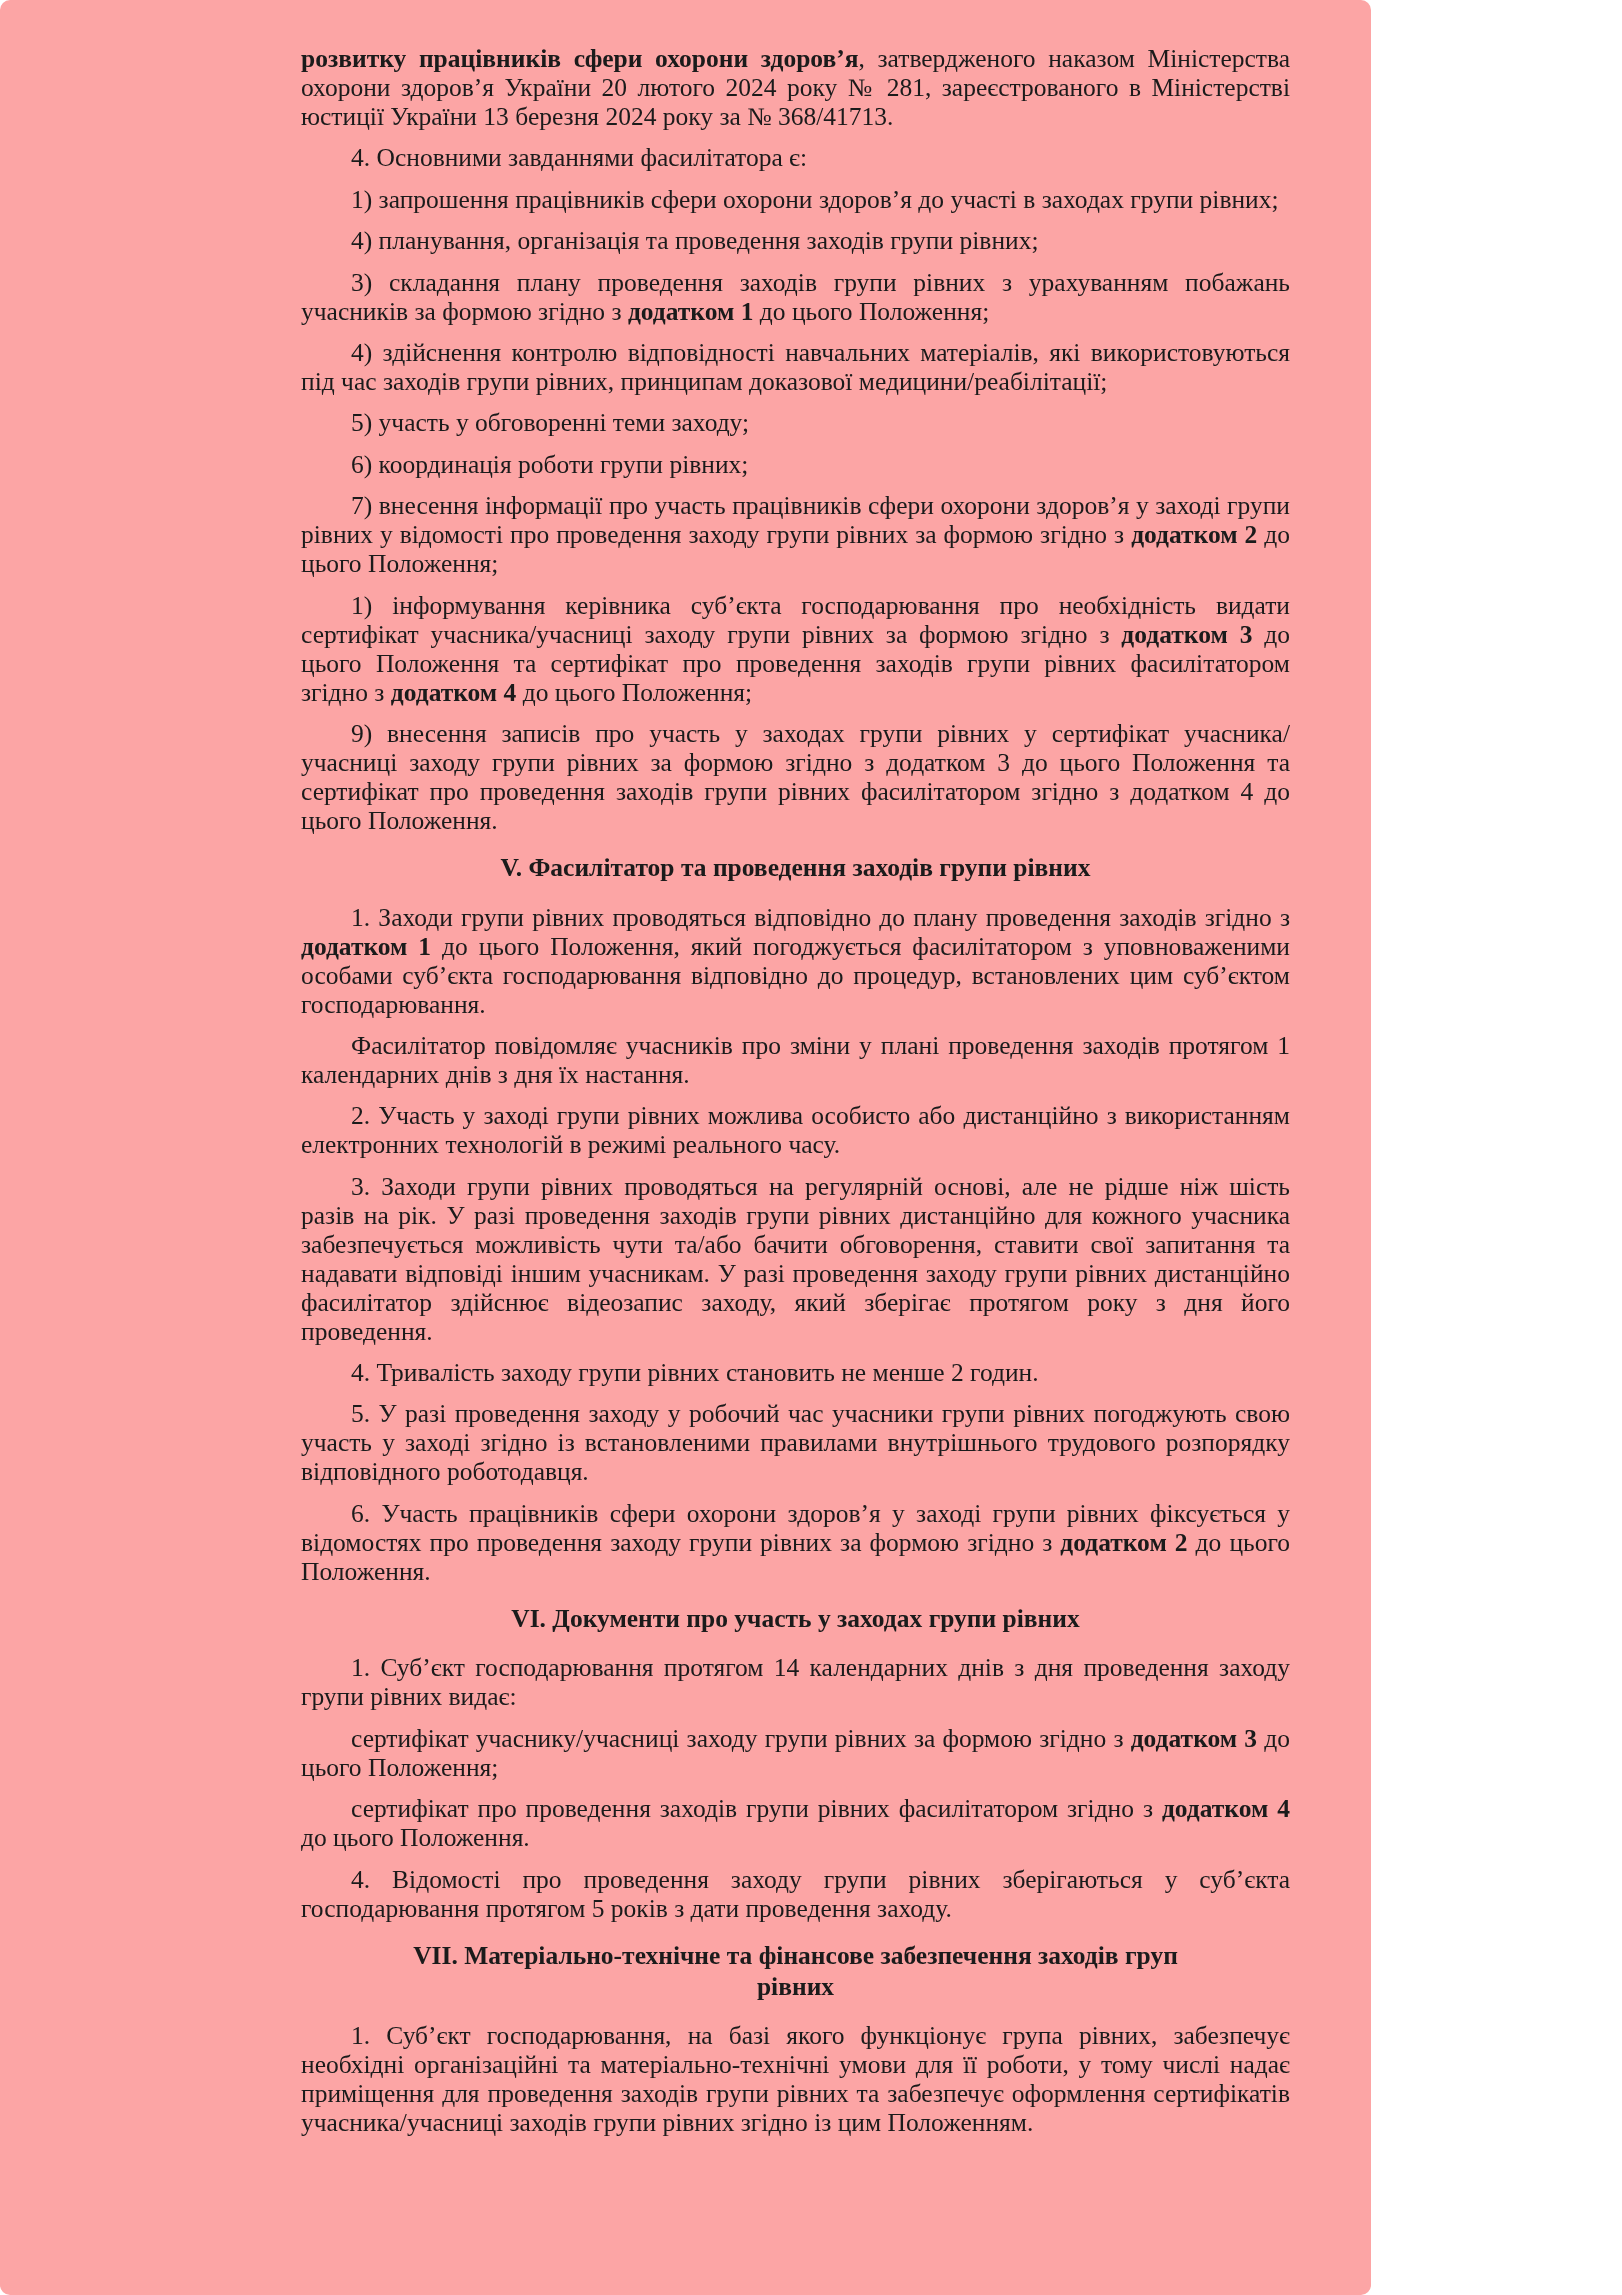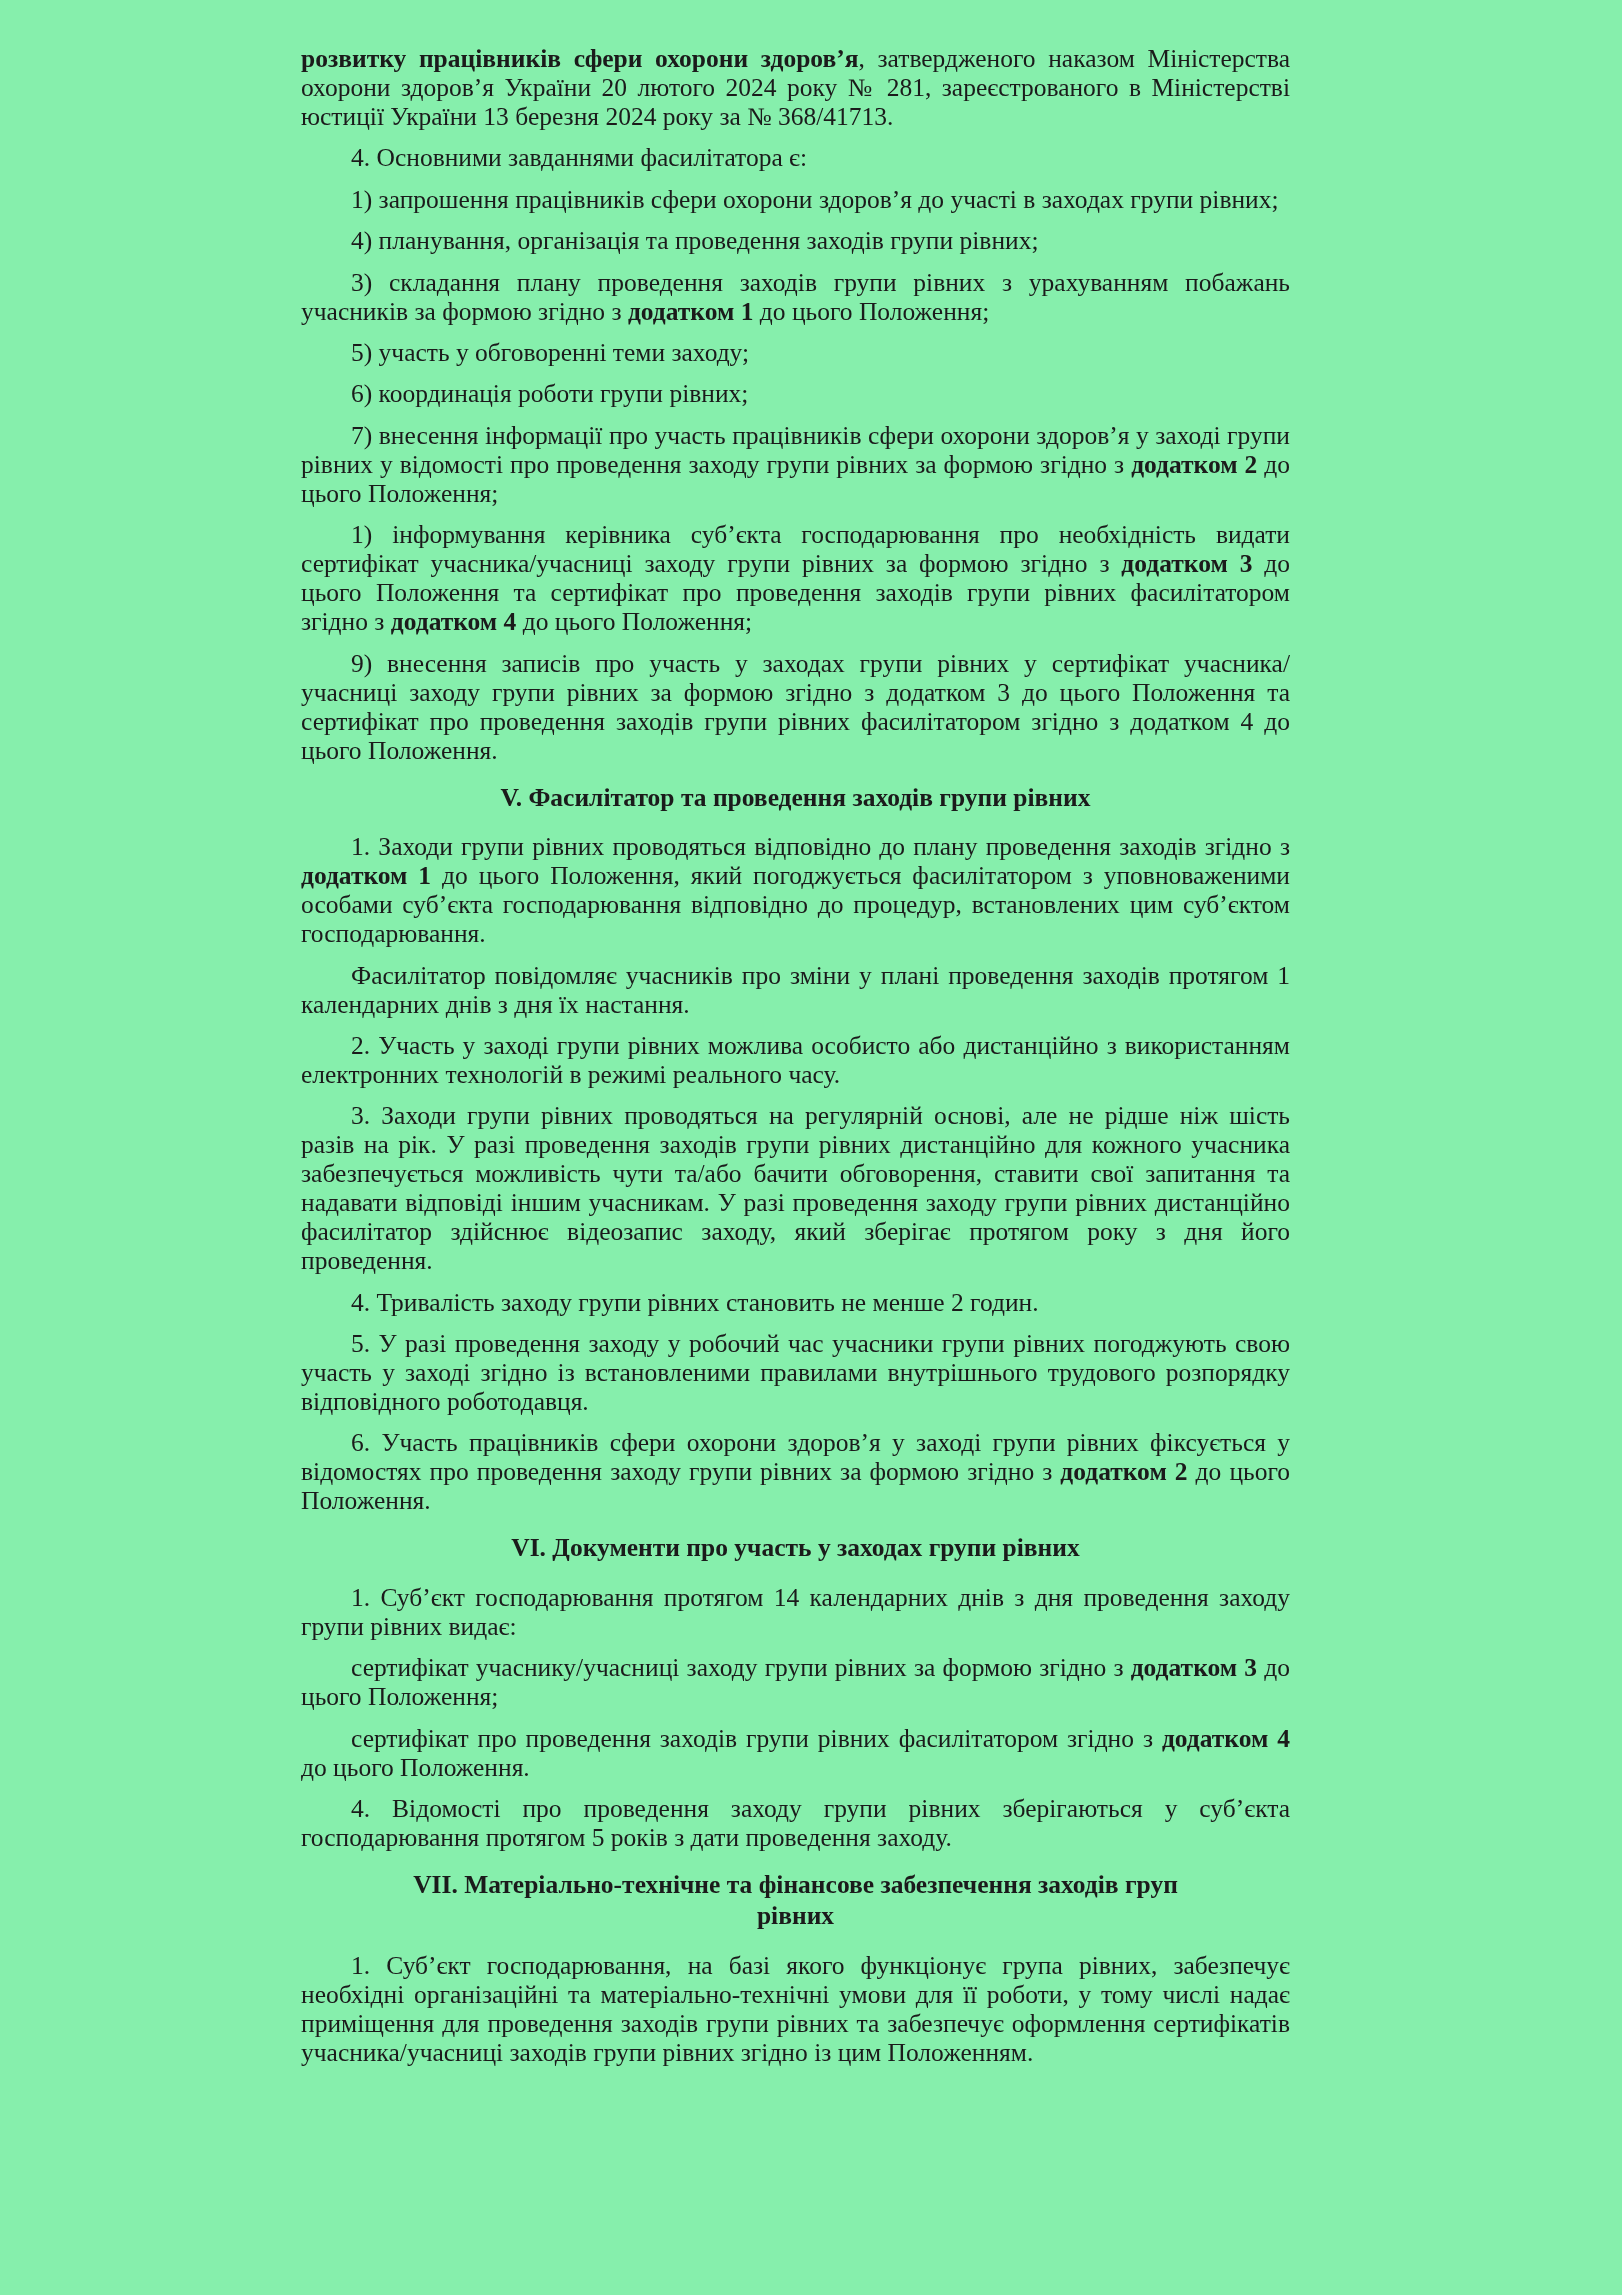--- a/index.html
+++ b/index.html
@@ -2,24 +2,25 @@
 <html lang="uk" style="font-size:10.5px"><head>
 <meta charset="utf-8">
 <style>
   html, body {
     margin: 0;
     padding: 0;
     background: #ffffff;
   }
   .page {
     position: relative;
-    width: 1622px;
+    width: 1371px;
     height: 2295px;
-    background: #86efac;
+    background: #fca5a5;
     overflow: hidden;
+    border-radius: 10px;
   }
   .content {
     position: absolute;
     left: 301px;
     top: 44px;
     width: 989px;
     font-family: "Liberation Serif", "DejaVu Serif", serif;
     font-size: 25.5px;
     line-height: 29px;
     color: #1b1b1b;
@@ -46,20 +47,21 @@
 </head>
 <body>
 
 <div class="page">
   <div class="content">
       <p class="para no-indent"><b>розвитку працівників сфери охорони здоров’я</b><span>, затвердженого наказом Міністерства охорони здоров’я України 20 лютого 2024 року № 281, зареєстрованого в Міністерстві юстиції України 13 березня 2024 року за № 368/41713.</span></p>
       <p class="para"><span>4. Основними завданнями фасилітатора є:</span></p>
       <p class="para"><span>1) запрошення працівників сфери охорони здоров’я до участі в заходах групи рівних;</span></p>
       <p class="para"><span>4) планування, організація та проведення заходів групи рівних;</span></p>
       <p class="para"><span>3) складання плану проведення заходів групи рівних з урахуванням побажань учасників за формою згідно з </span><b>додатком 1</b><span> до цього Положення;</span></p>
+      <p class="para"><span>4) здійснення контролю відповідності навчальних матеріалів, які використовуються під час заходів групи рівних, принципам доказової медицини/реабілітації;</span></p>
       <p class="para"><span>5) участь у обговоренні теми заходу;</span></p>
       <p class="para"><span>6) координація роботи групи рівних;</span></p>
       <p class="para"><span>7) внесення інформації про участь працівників сфери охорони здоров’я у заході групи рівних у відомості про проведення заходу групи рівних за формою згідно з </span><b>додатком 2</b><span> до цього Положення;</span></p>
       <p class="para"><span>1) інформування керівника суб’єкта господарювання про необхідність видати сертифікат учасника/учасниці заходу групи рівних за формою згідно з </span><b>додатком 3</b><span> до цього Положення та сертифікат про проведення заходів групи рівних фасилітатором згідно з </span><b>додатком 4</b><span> до цього Положення;</span></p>
       <p class="para"><span>9) внесення записів про участь у заходах групи рівних у сертифікат учасника/учасниці заходу групи рівних за формою згідно з додатком 3 до цього Положення та сертифікат про проведення заходів групи рівних фасилітатором згідно з додатком 4 до цього Положення.</span></p>
       <div class="heading"><span>V. Фасилітатор та проведення заходів групи рівних</span></div>
       <p class="para"><span>1. Заходи групи рівних проводяться відповідно до плану проведення заходів згідно з </span><b>додатком 1</b><span> до цього Положення, який погоджується фасилітатором з уповноваженими особами суб’єкта господарювання відповідно до процедур, встановлених цим суб’єктом господарювання.</span></p>
       <p class="para"><span>Фасилітатор повідомляє учасників про зміни у плані проведення заходів протягом 1 календарних днів з дня їх настання.</span></p>
       <p class="para"><span>2. Участь у заході групи рівних можлива особисто або дистанційно з використанням електронних технологій в режимі реального часу.</span></p>
       <p class="para"><span>3. Заходи групи рівних проводяться на регулярній основі, але не рідше ніж шість разів на рік. У разі проведення заходів групи рівних дистанційно для кожного учасника забезпечується можливість чути та/або бачити обговорення, ставити свої запитання та надавати відповіді іншим учасникам. У разі проведення заходу групи рівних дистанційно фасилітатор здійснює відеозапис заходу, який зберігає протягом року з дня його проведення.</span></p>

